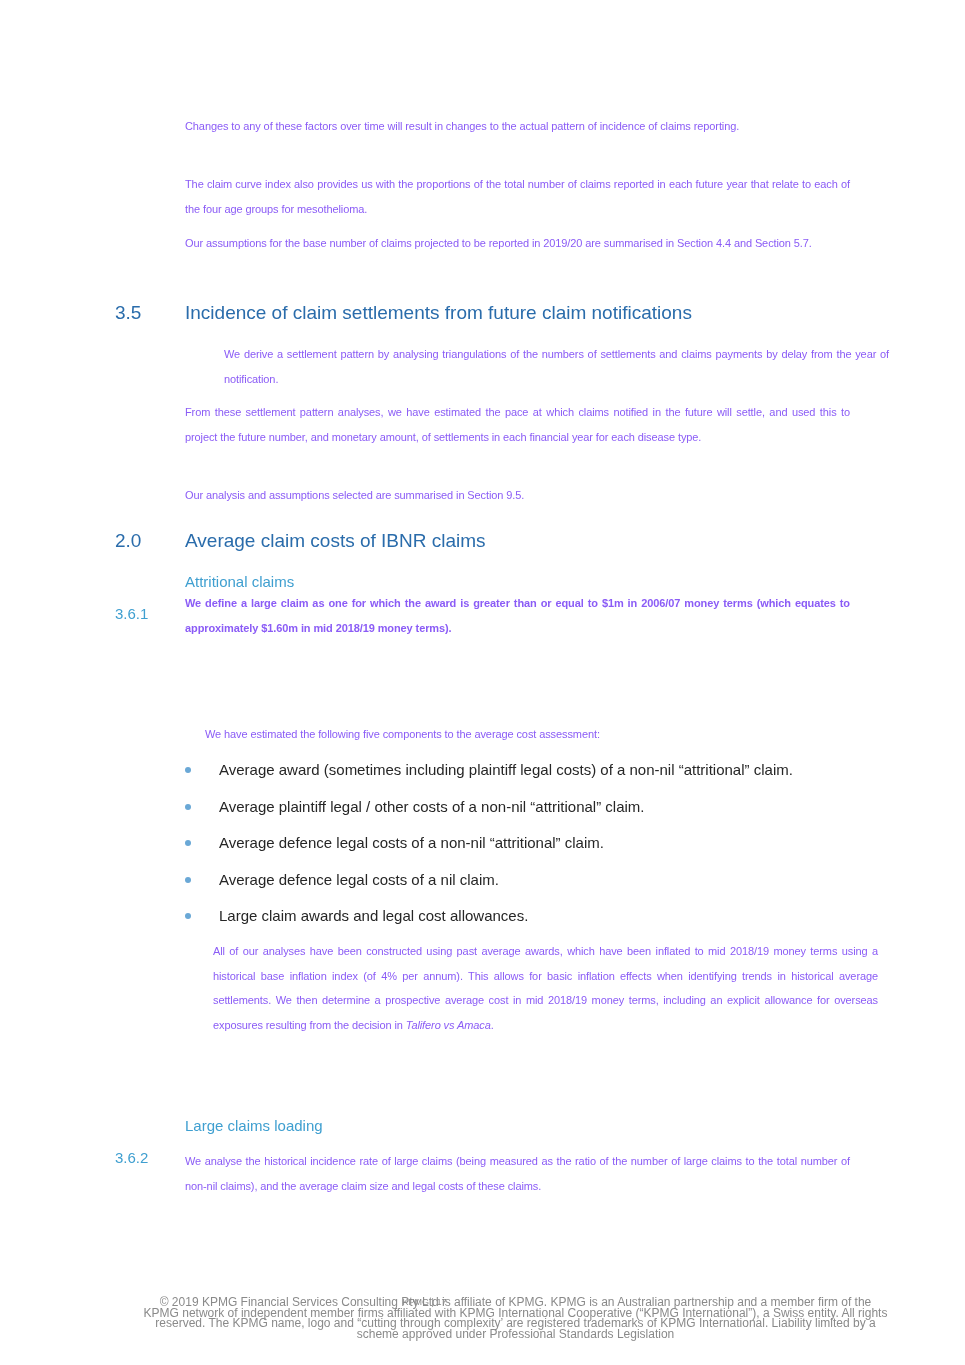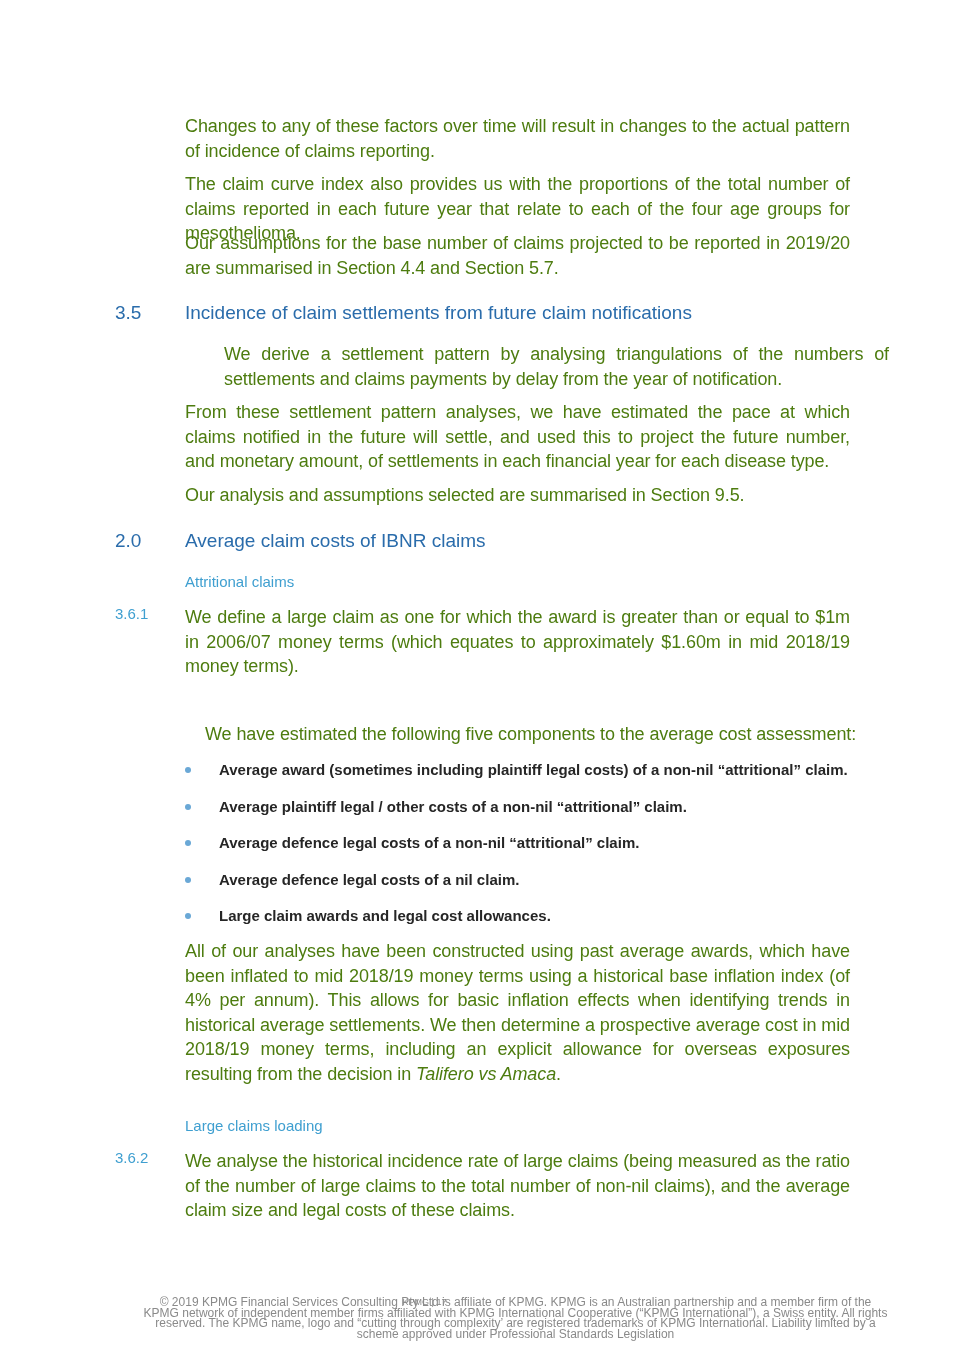--- a/index.html
+++ b/index.html
@@ -1,30 +1,30 @@
 <!DOCTYPE html>
 <html><head>
 <meta charset="utf-8">
 <style>
   html, body { margin: 0; padding: 0; background: #ffffff; }
   body { width: 965px; height: 1365px; position: relative; overflow: hidden;
          font-family: "Liberation Sans", sans-serif; color: #222222; }
   .page { position: absolute; left: 0; top: 0; width: 965px; height: 1365px; }
   .body-col { position: absolute; left: 185px; width: 665px; }
-  p.para { margin: 0; font-size: 18px; line-height: 24.5px; text-align: justify;
-           color: #4d7c0f; letter-spacing: -0.1px; }
+  p.para { margin: 0; font-size: 11px; line-height: 24.5px; text-align: justify;
+           color: #8b5cf6; letter-spacing: -0.1px; }
   .h2 { position: absolute; left: 115px; font-size: 19px; color: #2a6cab; font-weight: normal; }
   .h2 .num { position: absolute; left: 0; }
   .h2 .title { position: absolute; left: 70px; white-space: nowrap; }
   .h3 { position: absolute; left: 115px; font-size: 15px; color: #3f9fd0; }
   .h3 .num { position: absolute; left: 0; margin-top: 32px; }
   .h3 .title { position: absolute; left: 70px; white-space: nowrap; }
   .bullet-row { position: absolute; left: 185px; width: 680px; font-size: 15px; line-height: 20px; color: #262626; }
   .bullet-dot { position: absolute; left: 0; top: 7px; width: 6px; height: 6px; border-radius: 50%; background: #6aa8d6; }
-  .bullet-text { position: absolute; left: 34px; white-space: nowrap; font-weight: bold; }
+  .bullet-text { position: absolute; left: 34px; white-space: nowrap; }
   .footer-page { position: absolute; top: 1273px; left: 0; width: 849px; text-align: center;
                  font-size: 9px; color: #888888; margin-top: 24px; }
   .footer-legal { position: absolute; top: 1297px; left: 104px; width: 745px; text-align: center;
                   font-size: 12px; line-height: 10.5px; color: #8a8a8a; margin-left: 39px; }
   em { font-style: italic; }
 </style>
 </head>
 <body>
 
 <div class="page">
@@ -57,21 +57,21 @@
   <div class="h2" style="top:530px;">
     <span class="num">2.0</span>
     <span class="title">Average claim costs of IBNR claims</span>
   </div>
 
   <div class="h3" style="top:573px;">
     <span class="num">3.6.1</span>
     <span class="title">Attritional claims</span>
   </div>
 
-  <div class="body-col" style="top:605px;">
+  <div class="body-col" style="top:591px;font-weight:bold;">
     <p class="para">We define a large claim as one for which the award is greater than or equal to $1m in 2006/07 money terms (which equates to approximately $1.60m in mid 2018/19 money terms).</p>
   </div>
   <div class="body-col" style="top:722px;margin-left:20px;">
     <p class="para">We have estimated the following five components to the average cost assessment:</p>
   </div>
 
   <div class="bullet-row" style="top:760px;">
     <span class="bullet-dot"></span>
     <span class="bullet-text">Average award (sometimes including plaintiff legal costs) of a non-nil “attritional” claim.</span>
   </div>
@@ -85,21 +85,21 @@
   </div>
   <div class="bullet-row" style="top:870px;">
     <span class="bullet-dot"></span>
     <span class="bullet-text">Average defence legal costs of a nil claim.</span>
   </div>
   <div class="bullet-row" style="top:906px;">
     <span class="bullet-dot"></span>
     <span class="bullet-text">Large claim awards and legal cost allowances.</span>
   </div>
 
-  <div class="body-col" style="top:939px;">
+  <div class="body-col" style="top:939px;margin-left:28px;">
     <p class="para"><span>All of our analyses have been constructed using past average awards, which have been inflated to mid 2018/19 money terms using a historical base inflation index (of 4% per annum). This allows for basic inflation effects when identifying trends in historical average settlements. We then determine a prospective average cost in mid 2018/19 money terms, including an explicit allowance for overseas exposures resulting from the decision in </span><em>Talifero vs Amaca</em><span>.</span></p>
   </div>
 
   <div class="h3" style="top:1117px;">
     <span class="num">3.6.2</span>
     <span class="title">Large claims loading</span>
   </div>
   <div class="body-col" style="top:1149px;">
     <p class="para">We analyse the historical incidence rate of large claims (being measured as the ratio of the number of large claims to the total number of non-nil claims), and the average claim size and legal costs of these claims.</p>
   </div>

